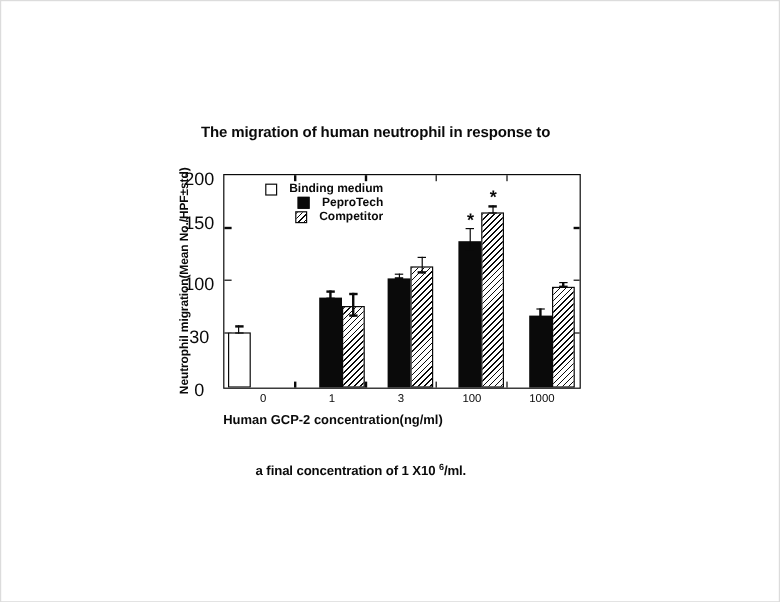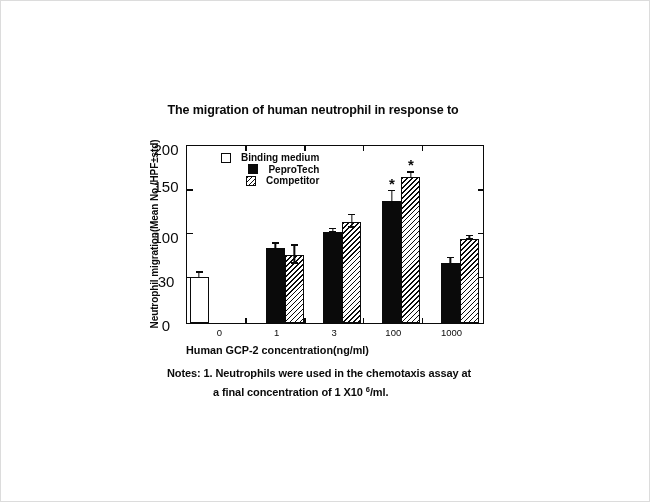--- a/index.html
+++ b/index.html
@@ -150,17 +150,16 @@
       <div class="ytick-label" style="left: 151px; top: 140.3px;">200</div>
       <div class="cat-label" style="left: 201.301px; top: 326px;">0</div>
       <div class="cat-label" style="left: 258.709px; top: 326px;">1</div>
       <div class="cat-label" style="left: 316.117px; top: 326px;">3</div>
       <div class="cat-label" style="left: 375.291px; top: 326px;">100</div>
       <div class="cat-label" style="left: 433.582px; top: 326px;">1000</div>
     </div>
 
   <div class="xlabel">Human GCP-2 concentration(ng/ml)</div>
 
-  <div class="note-line" style="left:166px;top:366px">Notes: 1. Neutrophils were used in the chemotaxis assay at</div>
   <div class="note-line" style="left:212px;top:384px">
     <span>a final concentration of 1 X10</span><span class="note-sup">6</span><span>/ml.</span>
   </div>
 </div>
 
 </body></html>

